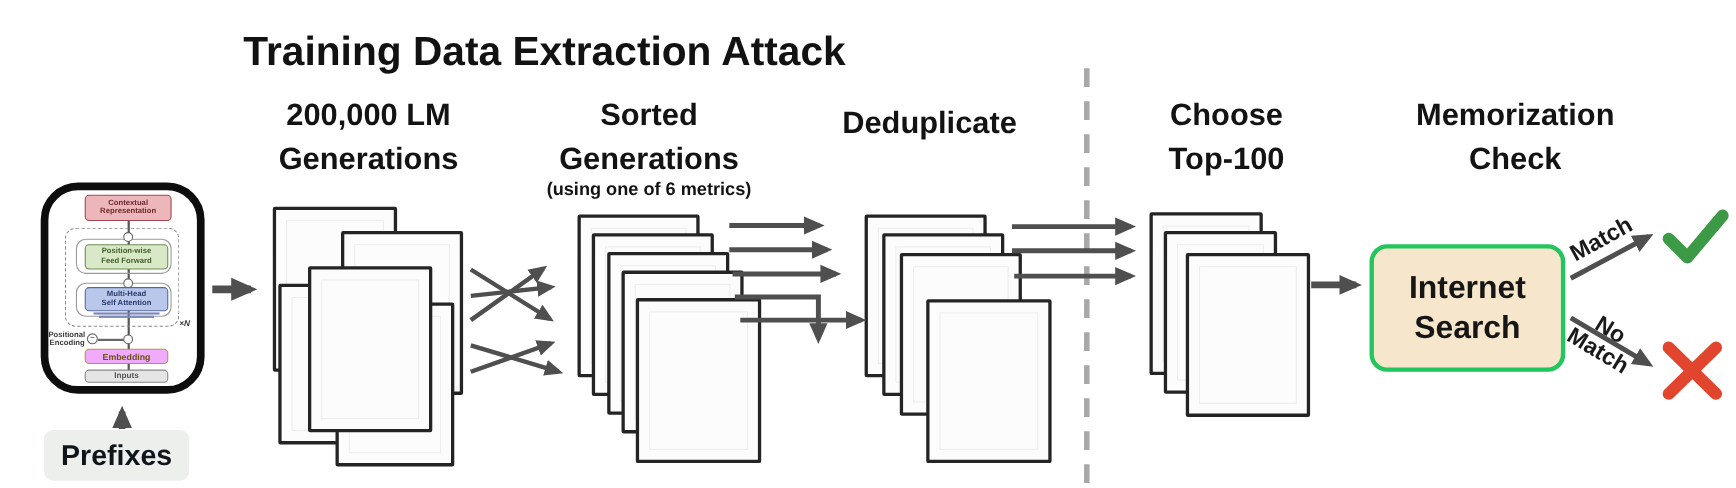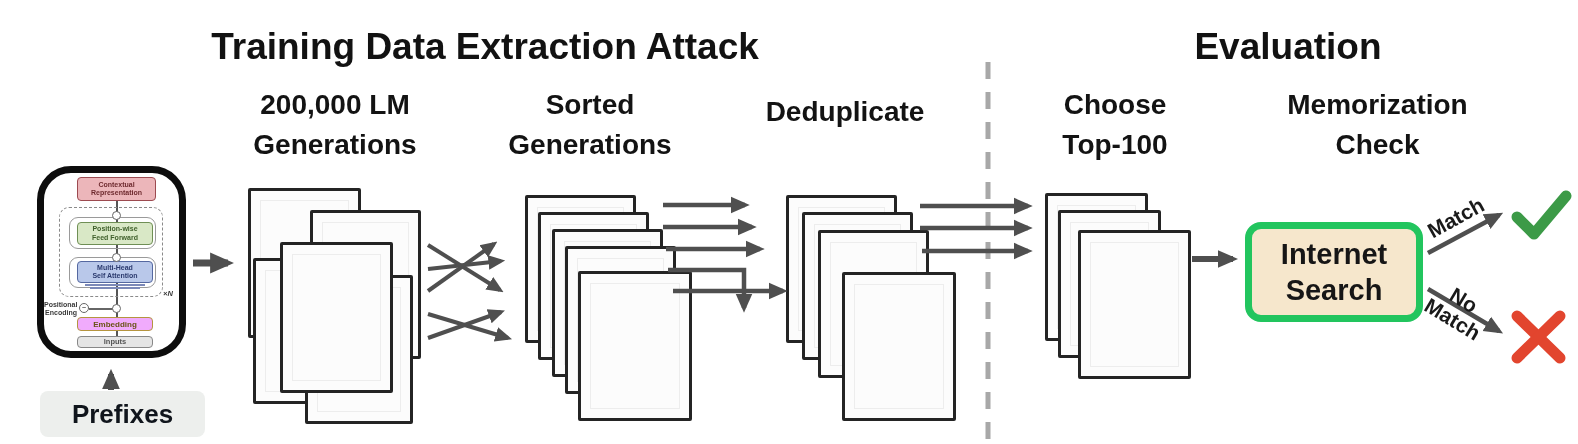--- a/index.html
+++ b/index.html
@@ -17,47 +17,47 @@
   .mini-line{display:block;}
   .node-circle{position:absolute;width:9px;height:9px;border:1.3px solid #666;border-radius:50%;
                background:#fff;box-sizing:border-box;z-index:3;}
   .wave-circle{position:absolute;width:10px;height:10px;border:1.3px solid #666;border-radius:50%;
                background:#fff;box-sizing:border-box;z-index:3;font-size:7px;line-height:7px;
                text-align:center;color:#555;font-weight:bold;}
   .tinytext{position:absolute;font-size:7px;line-height:8px;color:#3a3a3a;font-weight:bold;z-index:3;}
   .spine{position:absolute;background:#555;z-index:1;}
   .loop{position:absolute;border:1.3px solid #9a9a9a;border-radius:9px;box-sizing:border-box;z-index:1;}
   .dashedbox{position:absolute;border:1.5px dashed #8a8a8a;border-radius:10px;box-sizing:border-box;z-index:1;}
-  .prefix-box{position:absolute;left:40px;top:391px;width:165px;height:46px;background:#edefed;
+  .prefix-box{position:absolute;left:40px;top:391px;width:132px;height:46px;background:#edefed;
               border-radius:8px;display:flex;align-items:center;justify-content:center;
               font-weight:bold;font-size:26px;color:#10151c;z-index:2;}
-  .search-box{position:absolute;left:1245px;top:222px;width:178px;height:100px;background:#f6e7cc;
-              border:7px solid #22c55e;border-radius:16px;box-sizing:border-box;
+  .search-box{position:absolute;left:1245px;top:222px;width:178px;height:116px;background:#f6e7cc;
+              border:4px solid #22c55e;border-radius:16px;box-sizing:border-box;
               display:flex;flex-direction:column;align-items:center;justify-content:center;
               font-weight:bold;font-size:29px;line-height:36px;color:#161616;z-index:2;}
   .rot-lbl{position:absolute;font-weight:bold;color:#1a1a1a;text-align:center;z-index:7;}
   .svg-layer{position:absolute;left:0;top:0;width:1578px;height:444px;z-index:6;pointer-events:none;}
 </style>
 </head>
 <body>
 
 <div class="canvas">
 
-  <div class="title" style="left:175px;top:26px;width:620px">Training Data Extraction Attack</div>
-  <div class="title" style="left:1138px;top:26px;width:300px">Evaluation</div>
+  <div class="title" style="left:185px;top:26px;width:620px">Training Data Extraction Attack</div>
 
 
   <div class="lbl" style="left:225px;top:85px;width:220px">
     <div>200,000 LM</div>
     <div>Generations</div>
   </div>
 
   <div class="lbl" style="left:480px;top:85px;width:220px">
     <div>Sorted</div>
     <div>Generations</div>
+    <div class="note">(using one of 6 metrics)</div>
   </div>
 
   <div class="lbl" style="left:740px;top:92px;width:210px">Deduplicate</div>
 
   <div class="lbl" style="left:1040px;top:85px;width:150px">
     <div>Choose</div>
     <div>Top-100</div>
   </div>
 
   <div class="lbl" style="left:1255px;top:85px;width:245px">

